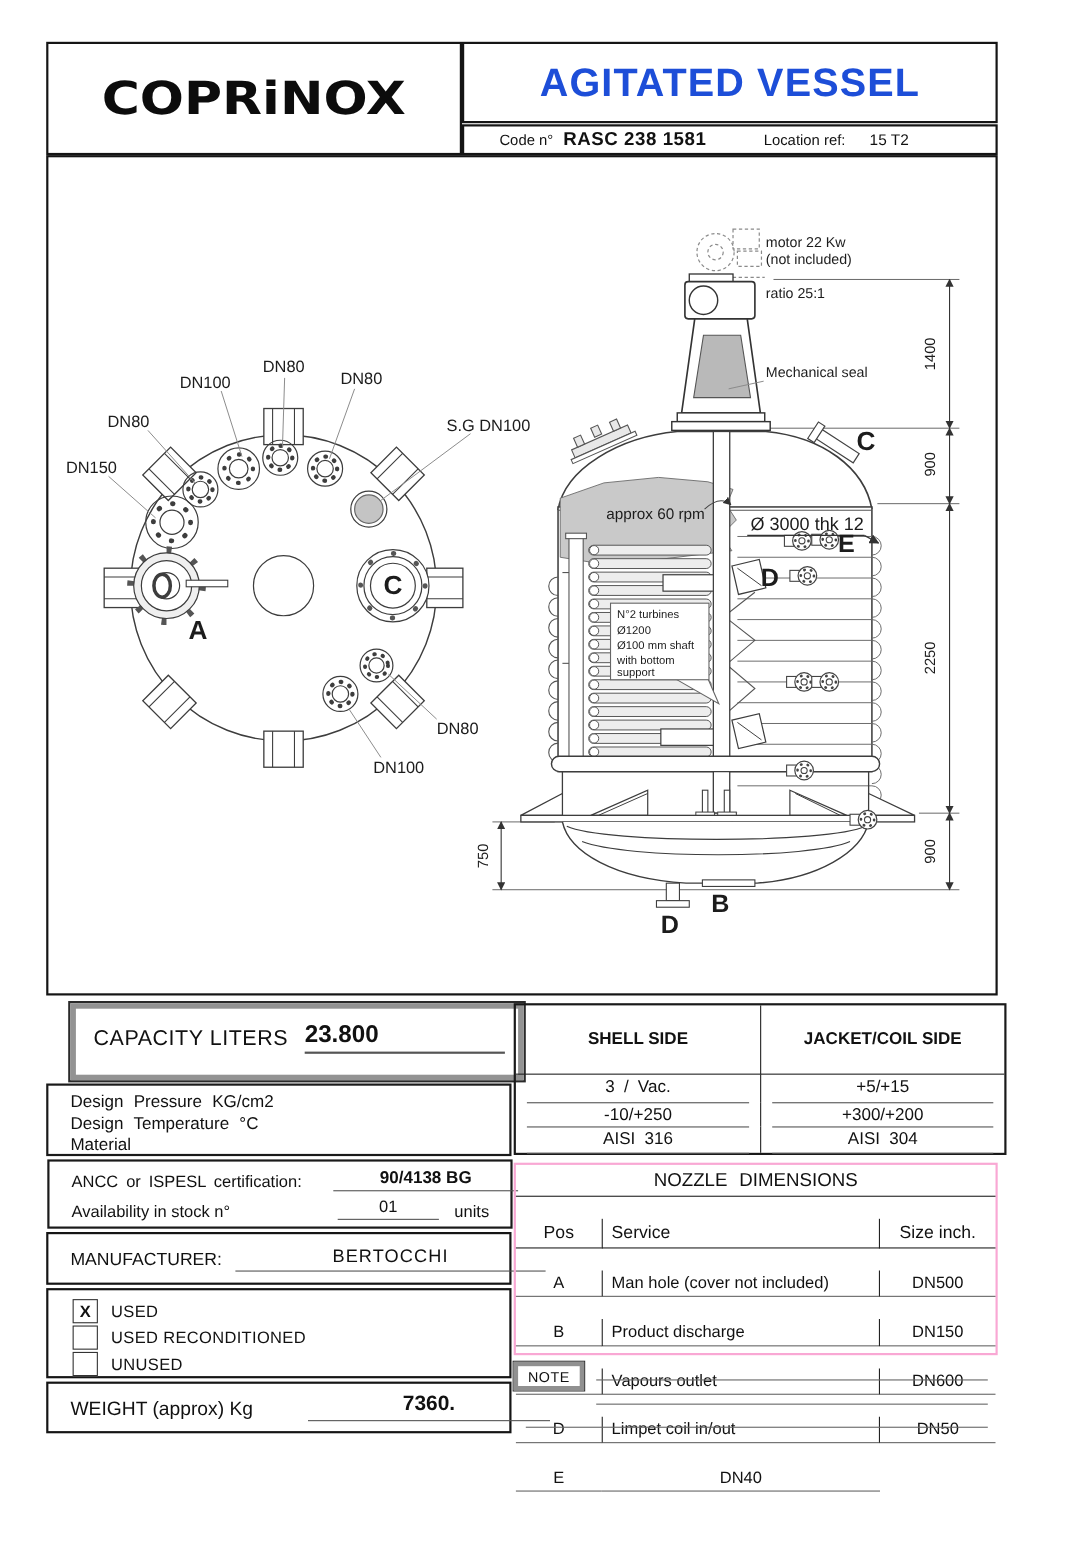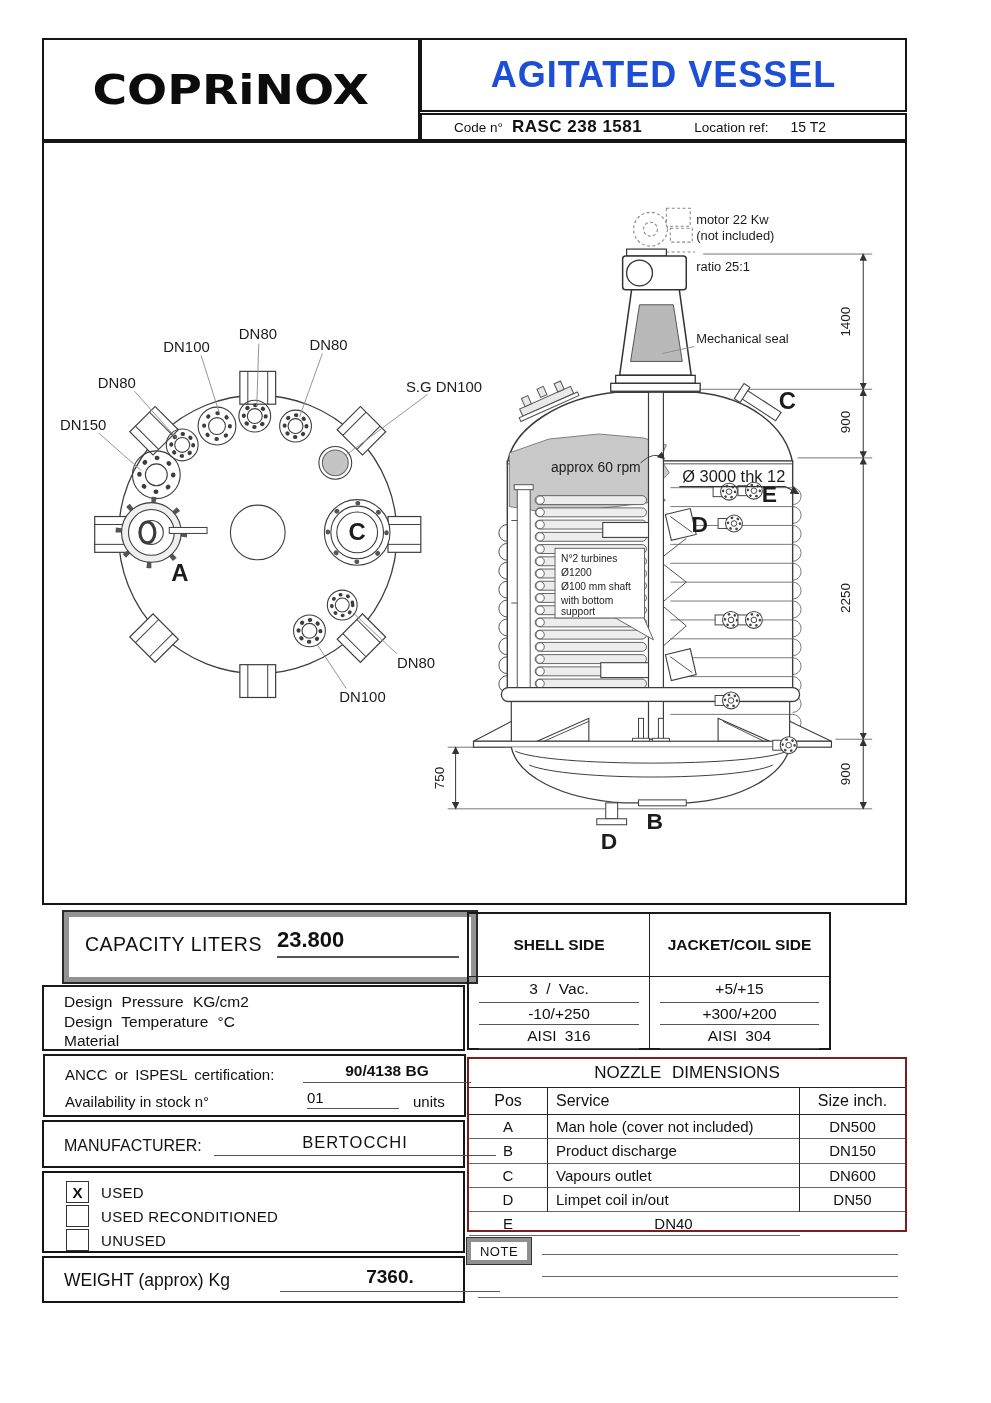--- a/index.html
+++ b/index.html
@@ -22,54 +22,54 @@
   .draw-box{left:42px;top:141px;width:865px;height:764px;}
   
   .cap-box{left:64px;top:912px;width:412px;height:70px;border:5px solid #939393;box-shadow:0 0 0 2px #2a2a2a;background:#fff;}
   .cap-label{position:absolute;left:16px;top:16px;font-size:19.5px;letter-spacing:.5px;}
   .cap-value{position:absolute;left:208px;top:10px;width:182px;text-align:left;font-size:22px;font-weight:bold;
              border-bottom:2px solid #555;padding-bottom:3px;}
   
   .des-box{left:42px;top:985px;width:423px;height:66px;border:2px solid #1a1a1a;padding:5px 0 0 20px;}
   .des-line{font-size:15.5px;line-height:19.5px;word-spacing:5px;}
   
-  .sides{left:467px;top:912px;width:364px;height:138px;border:2px solid #1a1a1a;display:grid;
+  .sides{left:467px;top:912px;width:448px;height:138px;border:2px solid #1a1a1a;display:grid;
          grid-template-columns:1fr 1fr;grid-template-rows:63px 25px 22px 24px;}
   .sd-h{display:flex;align-items:center;justify-content:center;font-weight:bold;font-size:15.5px;
         border-bottom:1.5px solid #222;}
   .sd-h.r,.sd-c.r{border-left:1.5px solid #222;}
   .sd-c{font-size:15.5px;text-align:center;}
   .sd-c .ul{display:block;margin:0 10px;border-bottom:1.3px solid #555;line-height:23px;height:100%;word-spacing:4px;}
   
   .cert-box{left:43px;top:1054px;width:423px;height:63px;border:2px solid #1a1a1a;}
   .cert-label{position:absolute;left:20px;top:10px;font-size:15px;word-spacing:3px;}
   .cert-value{position:absolute;left:258px;top:6px;width:168px;text-align:center;font-weight:bold;font-size:15.5px;
               border-bottom:1.3px solid #555;padding-bottom:2px;}
   .stock-label{position:absolute;left:20px;top:37px;font-size:15px;}
-  .stock-value{position:absolute;left:262px;top:33px;width:92px;font-size:15px;
+  .stock-value{position:absolute;left:262px;top:33px;width:92px;text-align:center;font-size:15px;
                border-bottom:1.3px solid #555;padding-bottom:2px;}
   .stock-units{position:absolute;left:368px;top:37px;font-size:15px;}
   
   .man-box{left:42px;top:1120px;width:423px;height:48px;}
   .man-label{position:absolute;left:20px;top:15px;font-size:16px;}
   .man-value{position:absolute;left:170px;top:11px;width:282px;text-align:center;font-size:16.5px;
              border-bottom:1.3px solid #555;padding-bottom:3px;letter-spacing:1px;}
   
   .cond-box{left:42px;top:1171px;width:423px;height:82px;}
   .cond-row{position:absolute;left:22px;display:flex;align-items:center;}
   .chk{width:21px;height:20px;border:1.5px solid #333;display:flex;align-items:center;justify-content:center;
        font-weight:bold;font-size:15px;background:#fff;}
   .cond-label{margin-left:12px;font-size:15px;letter-spacing:.3px;}
   
   .wt-box{left:42px;top:1256px;width:423px;height:47px;}
   .wt-label{position:absolute;left:20px;top:12px;font-size:17.5px;}
   .wt-value{position:absolute;left:236px;top:8px;width:220px;text-align:center;font-size:19px;font-weight:bold;
             border-bottom:1.3px solid #555;padding-bottom:3px;}
   
-  .noz{left:467px;top:1057px;width:440px;height:175px;border:2px solid #7f1d1d;display:flex;flex-direction:column;}
+  .noz{left:467px;top:1057px;width:440px;height:175px;border:2px solid #f9a8d4;display:flex;flex-direction:column;gap:20px;}
   .noz-title{height:28px;line-height:28px;text-align:center;font-size:17px;word-spacing:6px;border-bottom:1.5px solid #222;}
   .noz-grid{display:grid;grid-template-columns:78px 253px 1fr;}
   .noz-hcell{height:26px;line-height:26px;font-size:16px;border-bottom:1.5px solid #222;}
   .noz-cell{height:23.3px;line-height:23px;font-size:15px;border-bottom:1.2px solid #666;}
   .cpos{text-align:center;}
   .csvc{padding-left:8px;border-left:1.4px solid #222;border-right:1.4px solid #222;}
   .csz{text-align:center;}
   
   .note-box{left:467px;top:1238px;width:64px;height:26px;border:4px solid #909090;box-shadow:0 0 0 1px #333;
             background:#fff;display:flex;align-items:center;justify-content:center;font-size:13px;letter-spacing:.5px;}

